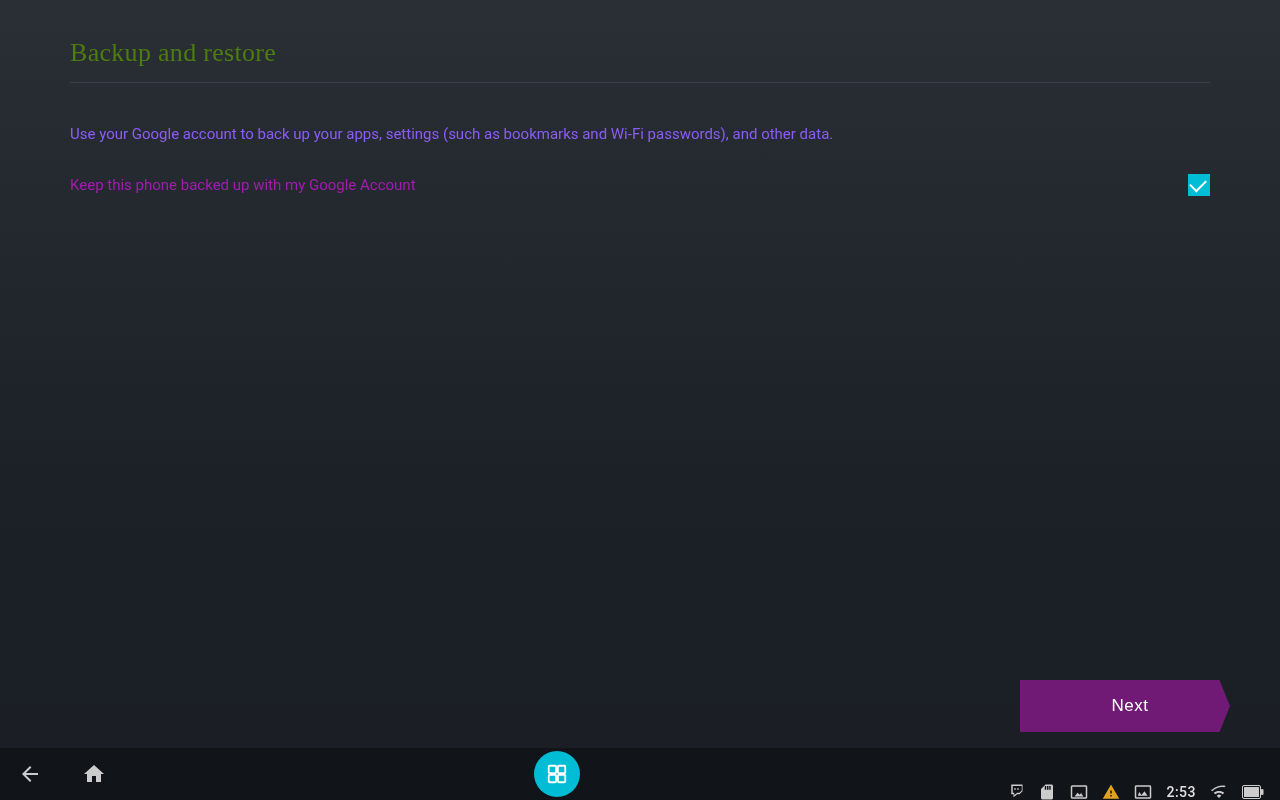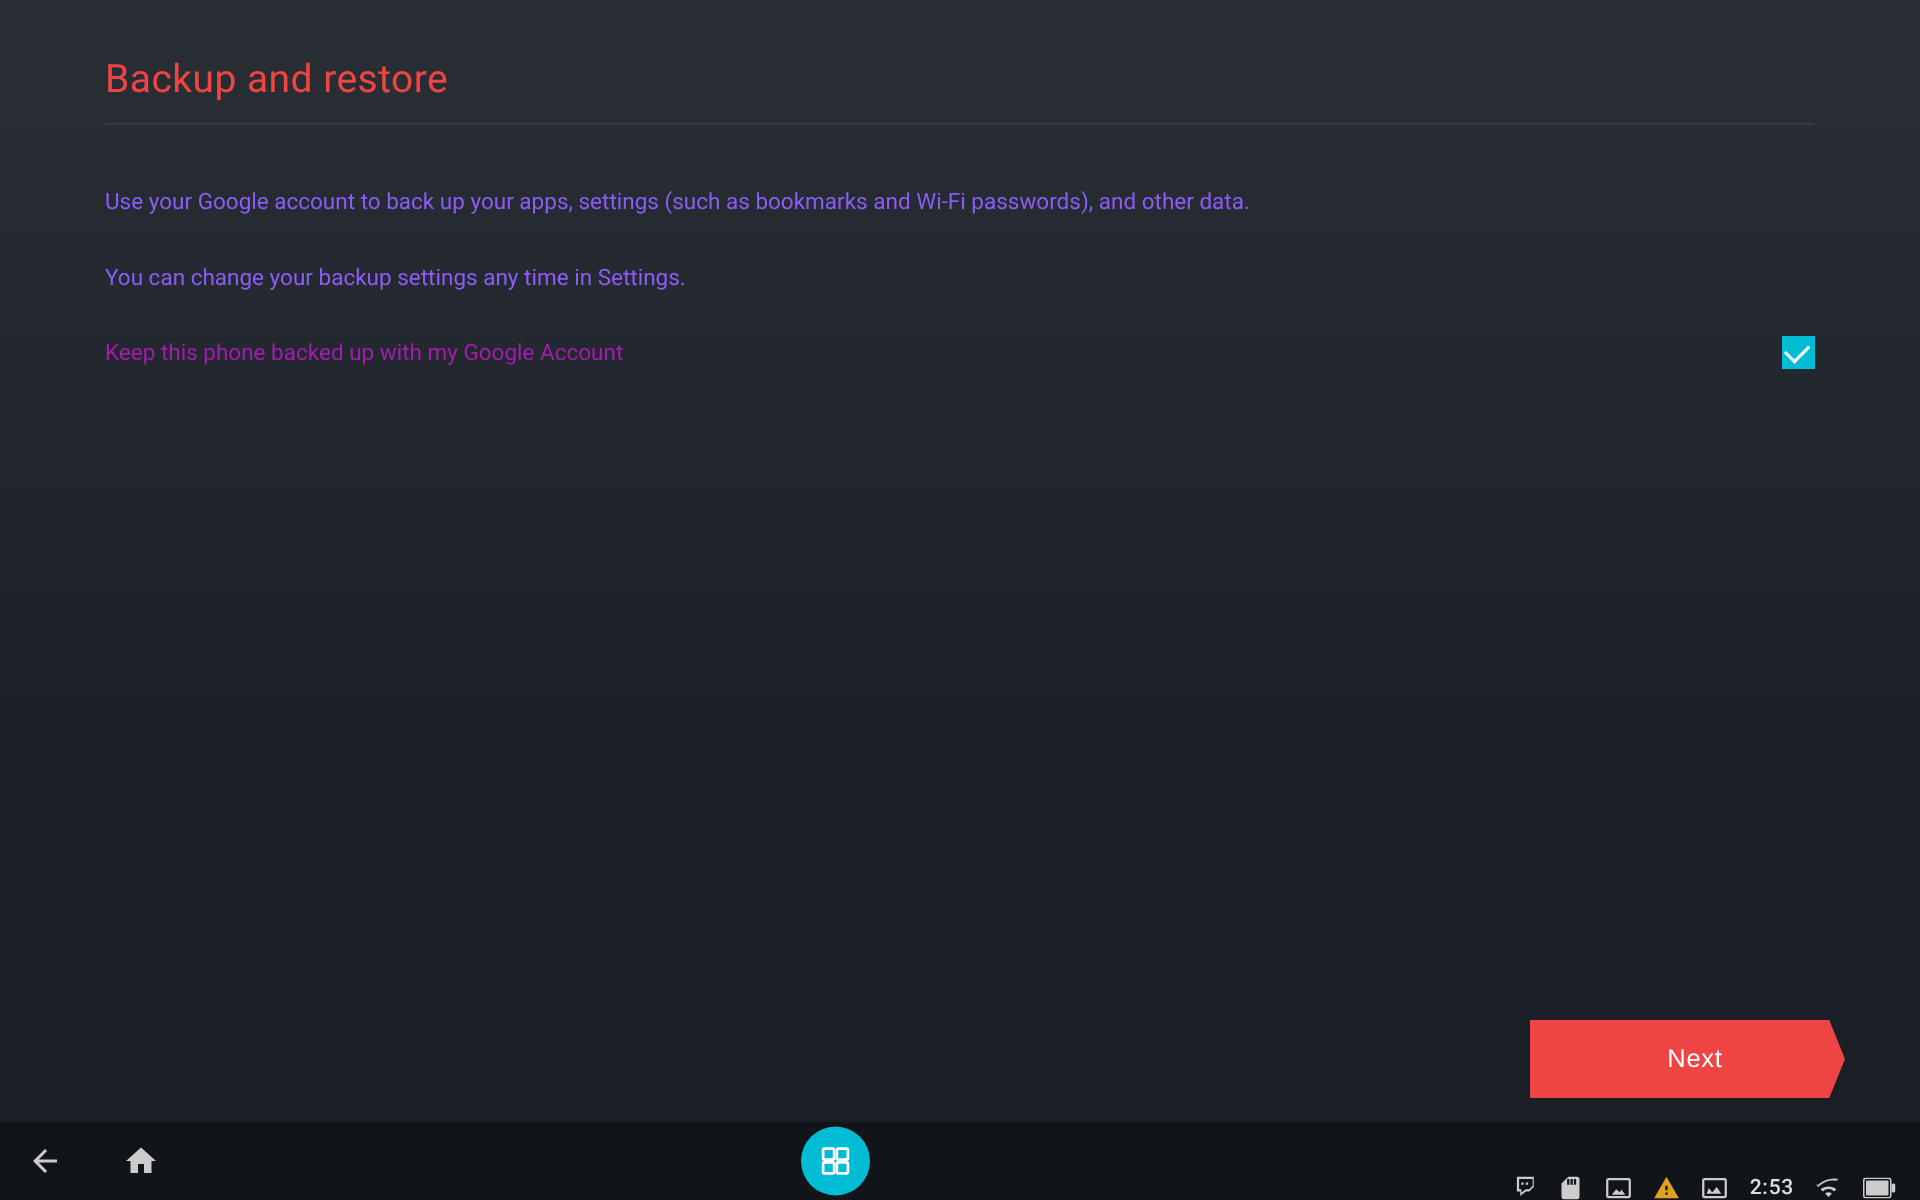--- a/index.html
+++ b/index.html
@@ -17,26 +17,27 @@
       overflow: hidden;
       position: relative;
     }
 
     .main-content {
       padding: 20px 70px 0 70px;
       flex: 1;
     }
 
     .page-title {
-      color: #ef4444;
+      color: #4d7c0f;
       font-size: 26px;
       font-weight: 400;
       padding-top: 18px;
       padding-bottom: 14px;
       letter-spacing: 0.3px;
+      font-family: Liberation Serif, serif;
     }
 
     .title-divider {
       height: 1px;
       background: #3a4048;
       margin: 0 0 40px 0;
     }
 
     .description-text {
       color: #8b5cf6;
@@ -156,21 +157,21 @@
     }
 
     
     .next-button-container {
       position: absolute;
       bottom: 68px;
       right: 50px;
     }
 
     .next-button {
-      background: #ef4444;
+      background: #701a75;
       color: #ffffff;
       border: none;
       padding: 0;
       width: 210px;
       height: 52px;
       font-size: 17px;
       font-weight: 400;
       cursor: pointer;
       display: flex;
       align-items: center;
@@ -187,21 +188,20 @@
   </style>
 </head>
 <body>
 
 <div class="main-content">
   <h1 class="page-title">Backup and restore</h1>
   <div class="title-divider"></div>
 
   <p class="description-text">Use your Google account to back up your apps, settings (such as bookmarks and Wi-Fi passwords), and other data.</p>
 
-  <p class="description-text">You can change your backup settings any time in Settings.</p>
 
   <div class="backup-option-row">
     <span class="backup-option-label">Keep this phone backed up with my Google Account</span>
     <div class="checkbox-container">
       <div class="checkbox-box"></div>
     </div>
   </div>
 </div>
 
 <div class="next-button-container">

